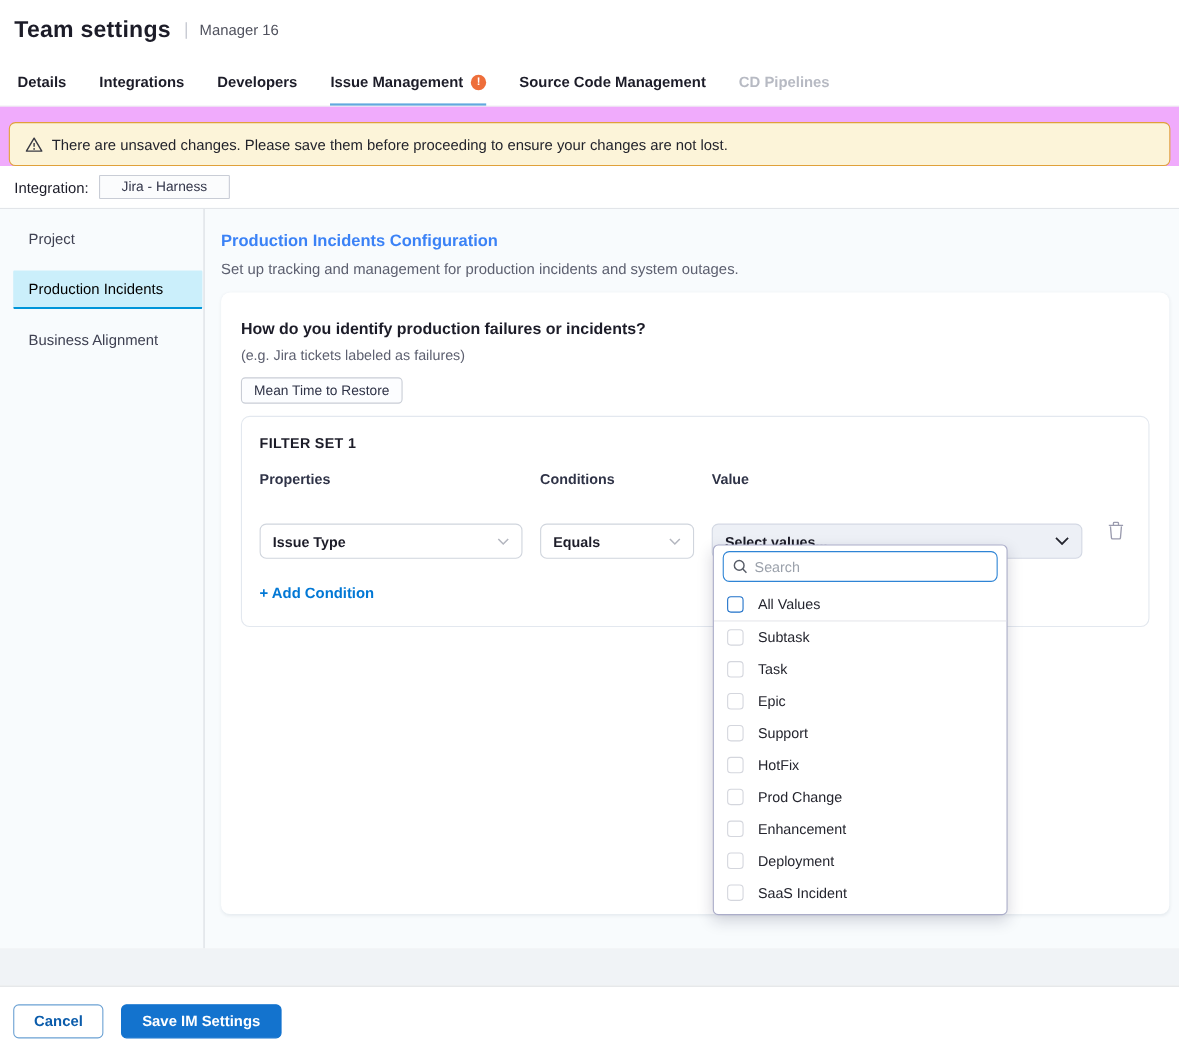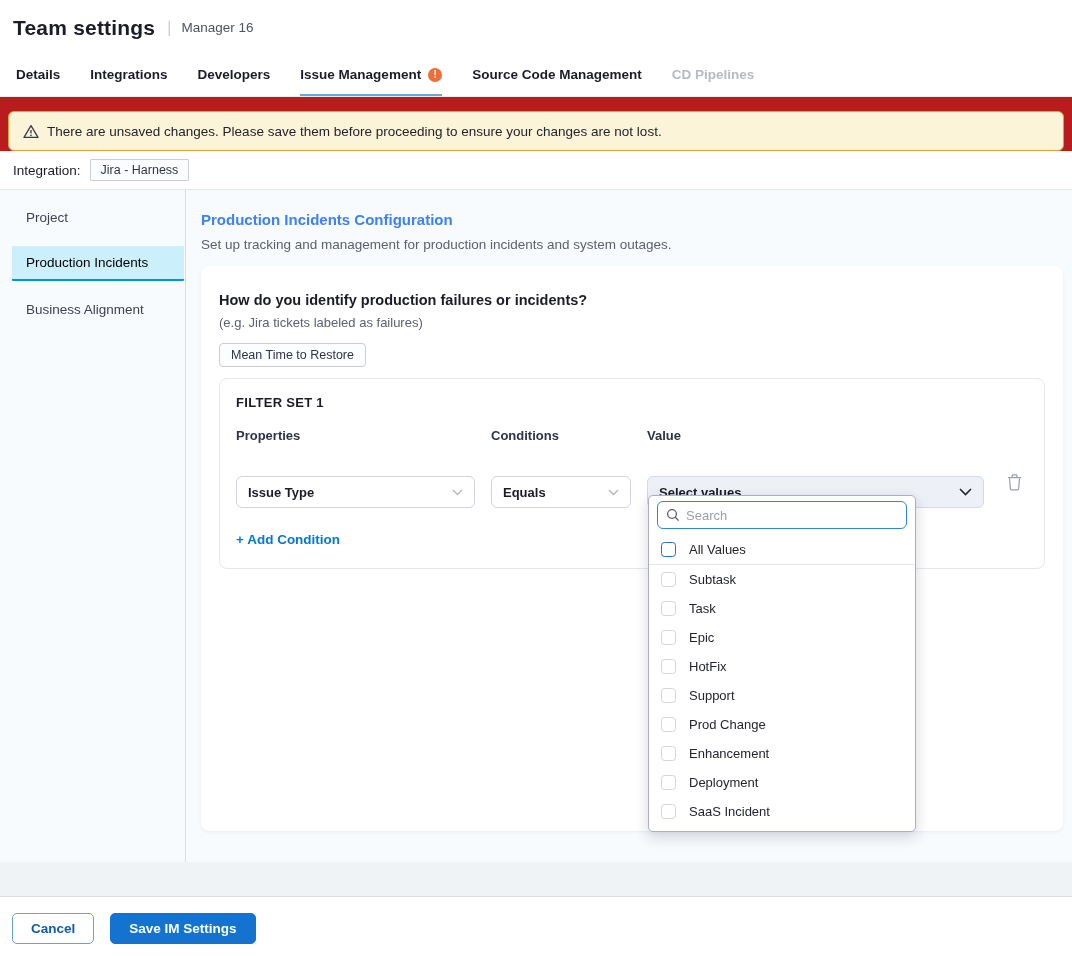--- a/index.html
+++ b/index.html
@@ -16,30 +16,30 @@
   .tabs { height:42px; display:flex; align-items:stretch; gap:30px; padding-left:16px;
     border-bottom:1px solid #e9ebee; background:#fff; }
   .tab { display:flex; align-items:center; gap:7px; font-size:13.5px; font-weight:600;
     color:#1c1c28; border-bottom:2px solid transparent; cursor:pointer; }
   .tab.active { border-bottom-color:#63a9de; }
   .tab.disabled { color:#b7bac3; }
   .badge { width:14px; height:14px; border-radius:50%; background:#ee6e3a; color:#fff;
     font-size:10px; font-weight:700; display:flex; align-items:center; justify-content:center; }
 
   
-  .banner-wrap { padding:14px 8px 0 8px; background:#b91c1c; }
+  .banner-wrap { padding:14px 8px 0 8px; background:#f0abfc; }
   .banner { height:40px; background:#fcf4d9; border:1px solid #e0a13a; border-radius:6px;
     display:flex; align-items:center; padding:0 14px; gap:8px; }
   .banner .txt { font-size:13.5px; color:#23242c; }
 
   
   .integration { height:39px; display:flex; align-items:center; padding-left:13px; gap:9px;
     background:#fff; border-bottom:1px solid #e2e5e9; }
   .integration .lbl { font-size:13.5px; color:#1c1c28; }
-  .chip { border:1px solid #c9cdd6; border-radius:1px; background:#fbfcfd; padding:3px 10px;
+  .chip { border:1px solid #c9cdd6; border-radius:1px; background:#fbfcfd; padding:3px 20px;
     font-size:12.5px; color:#33364a; }
 
   
   .content { display:flex; height:672px; background:#f8fbfd; }
   .sidebar { width:186px; border-right:1px solid #d8dbe2; padding-top:12px; flex-shrink:0; }
   .side-item { font-size:13.5px; color:#3f4152; padding:8px 14px 8px 26px; margin-bottom:13px; cursor:pointer; }
   .side-item.active { background:#cbeffb; border-radius:1px; margin:0 1px 13px 12px;
     padding:9px 14px; border-bottom:2px solid #0095d9; color:#000000; }
 
   .main { flex:1; padding:21px 9px 0 15px; }
@@ -222,26 +222,26 @@
                     <span class="opt-label">Task</span>
                   </div>
 
                   <div class="opt-row">
                     <span class="cb"></span>
                     <span class="opt-label">Epic</span>
                   </div>
 
                   <div class="opt-row">
                     <span class="cb"></span>
+                    <span class="opt-label">Support</span>
+                  </div>
+
+                  <div class="opt-row">
+                    <span class="cb"></span>
                     <span class="opt-label">HotFix</span>
-                  </div>
-
-                  <div class="opt-row">
-                    <span class="cb"></span>
-                    <span class="opt-label">Support</span>
                   </div>
 
                   <div class="opt-row">
                     <span class="cb"></span>
                     <span class="opt-label">Prod Change</span>
                   </div>
 
                   <div class="opt-row">
                     <span class="cb"></span>
                     <span class="opt-label">Enhancement</span>

